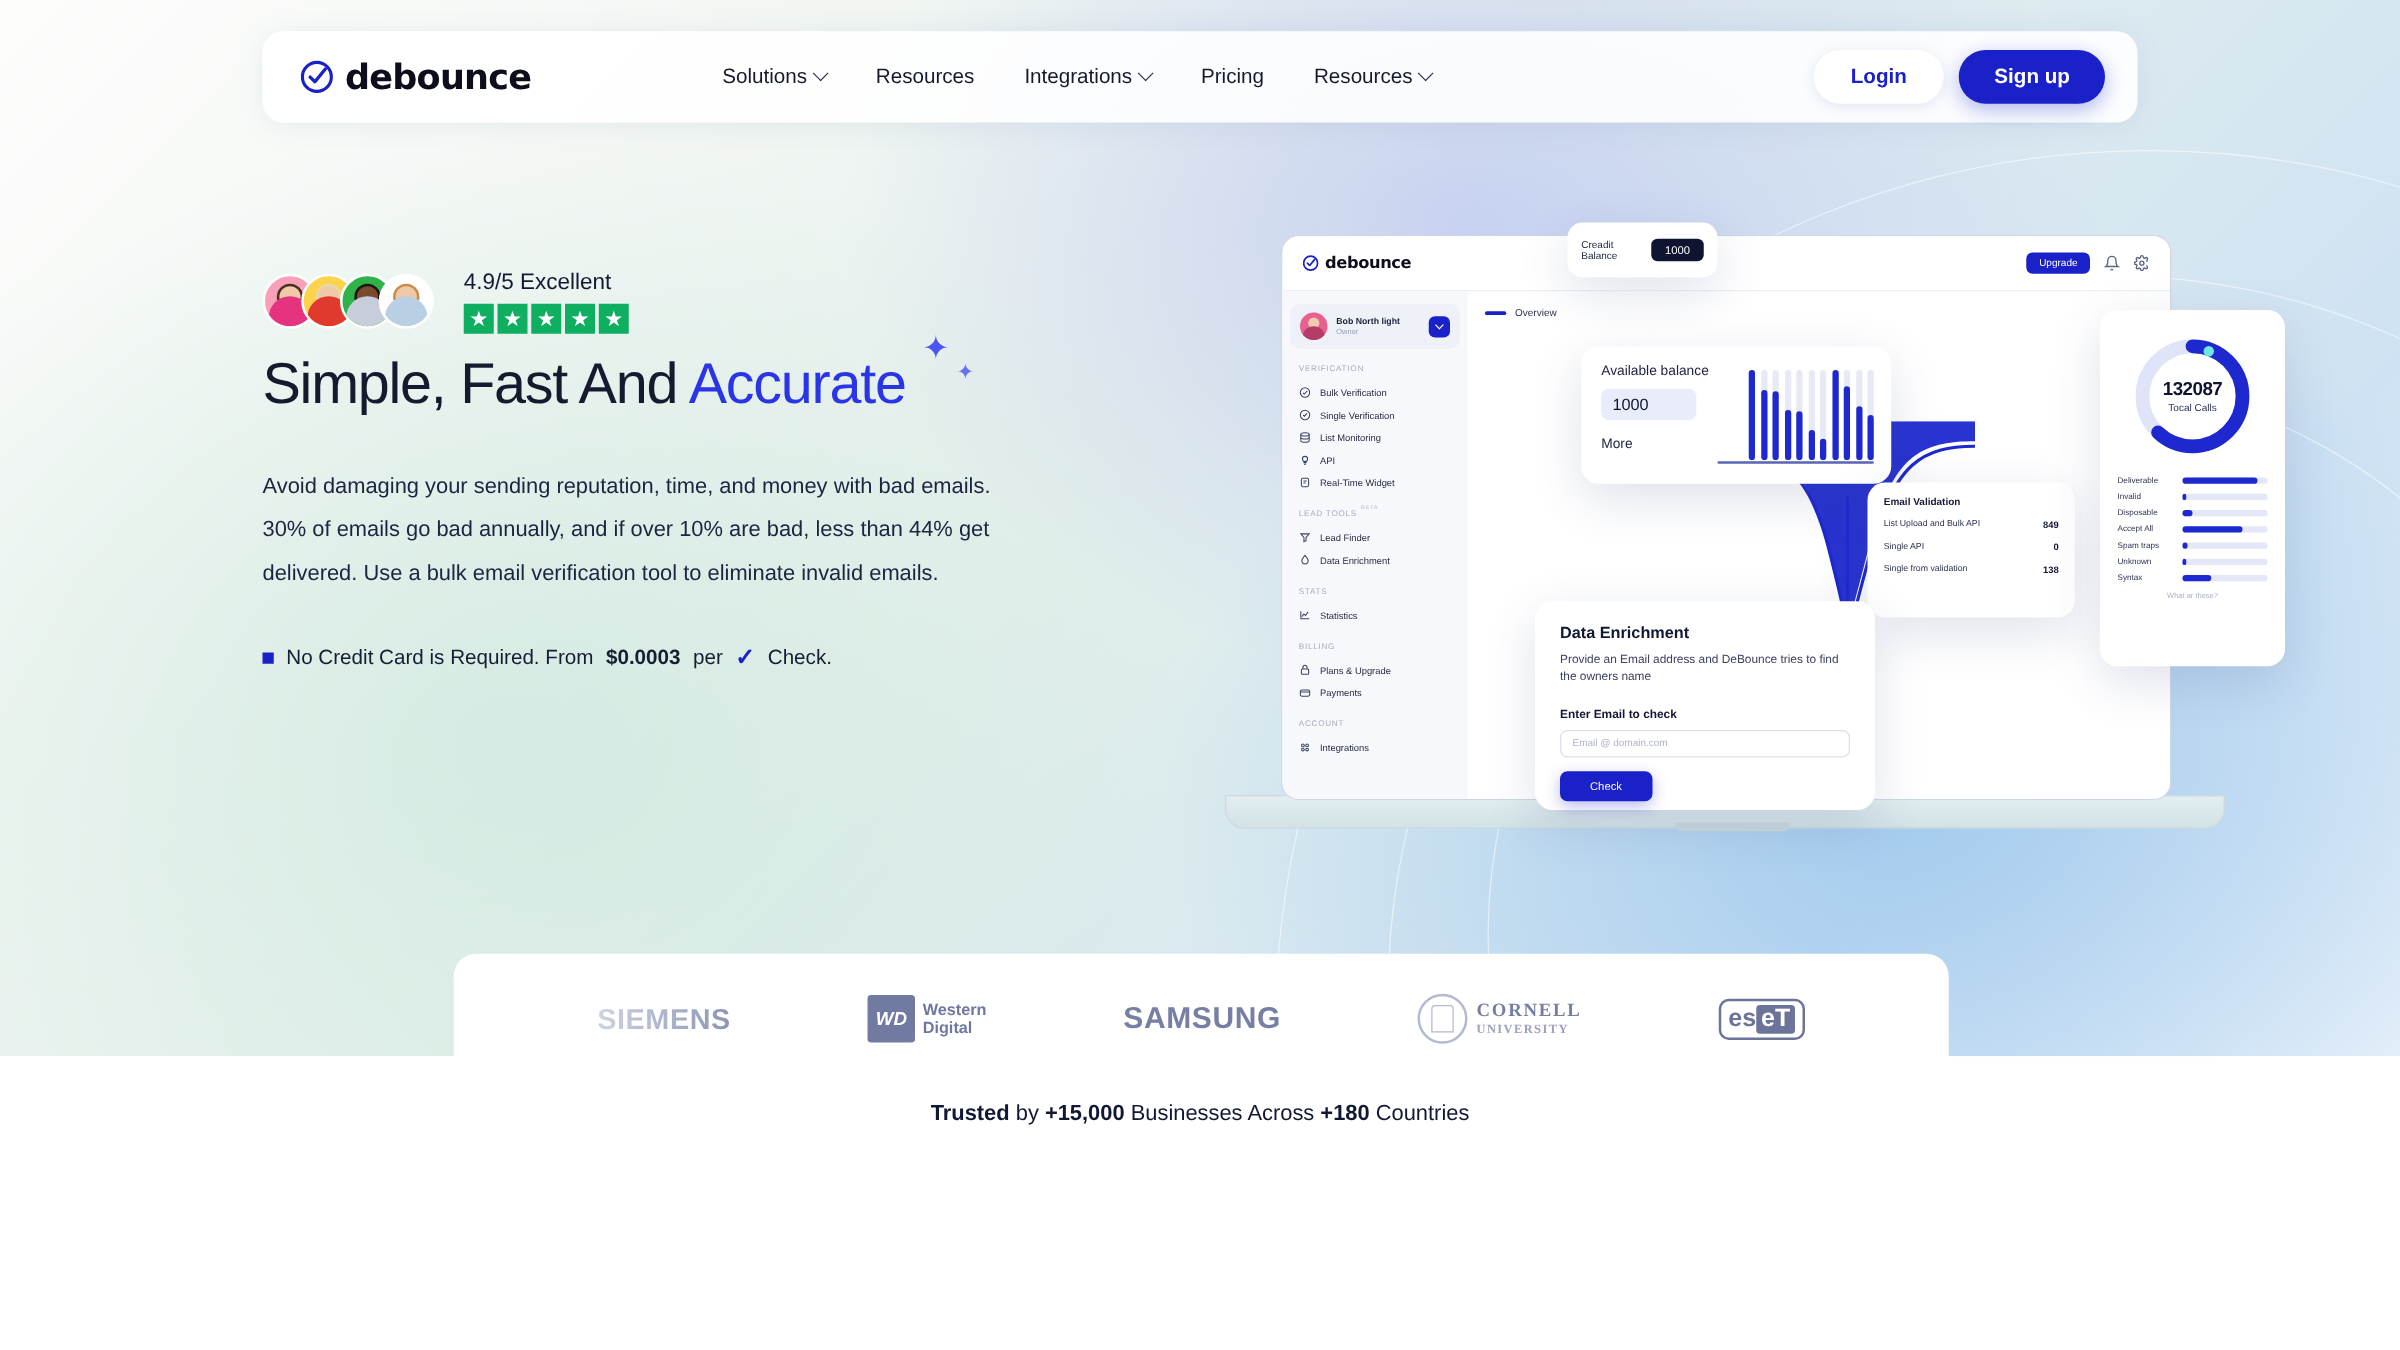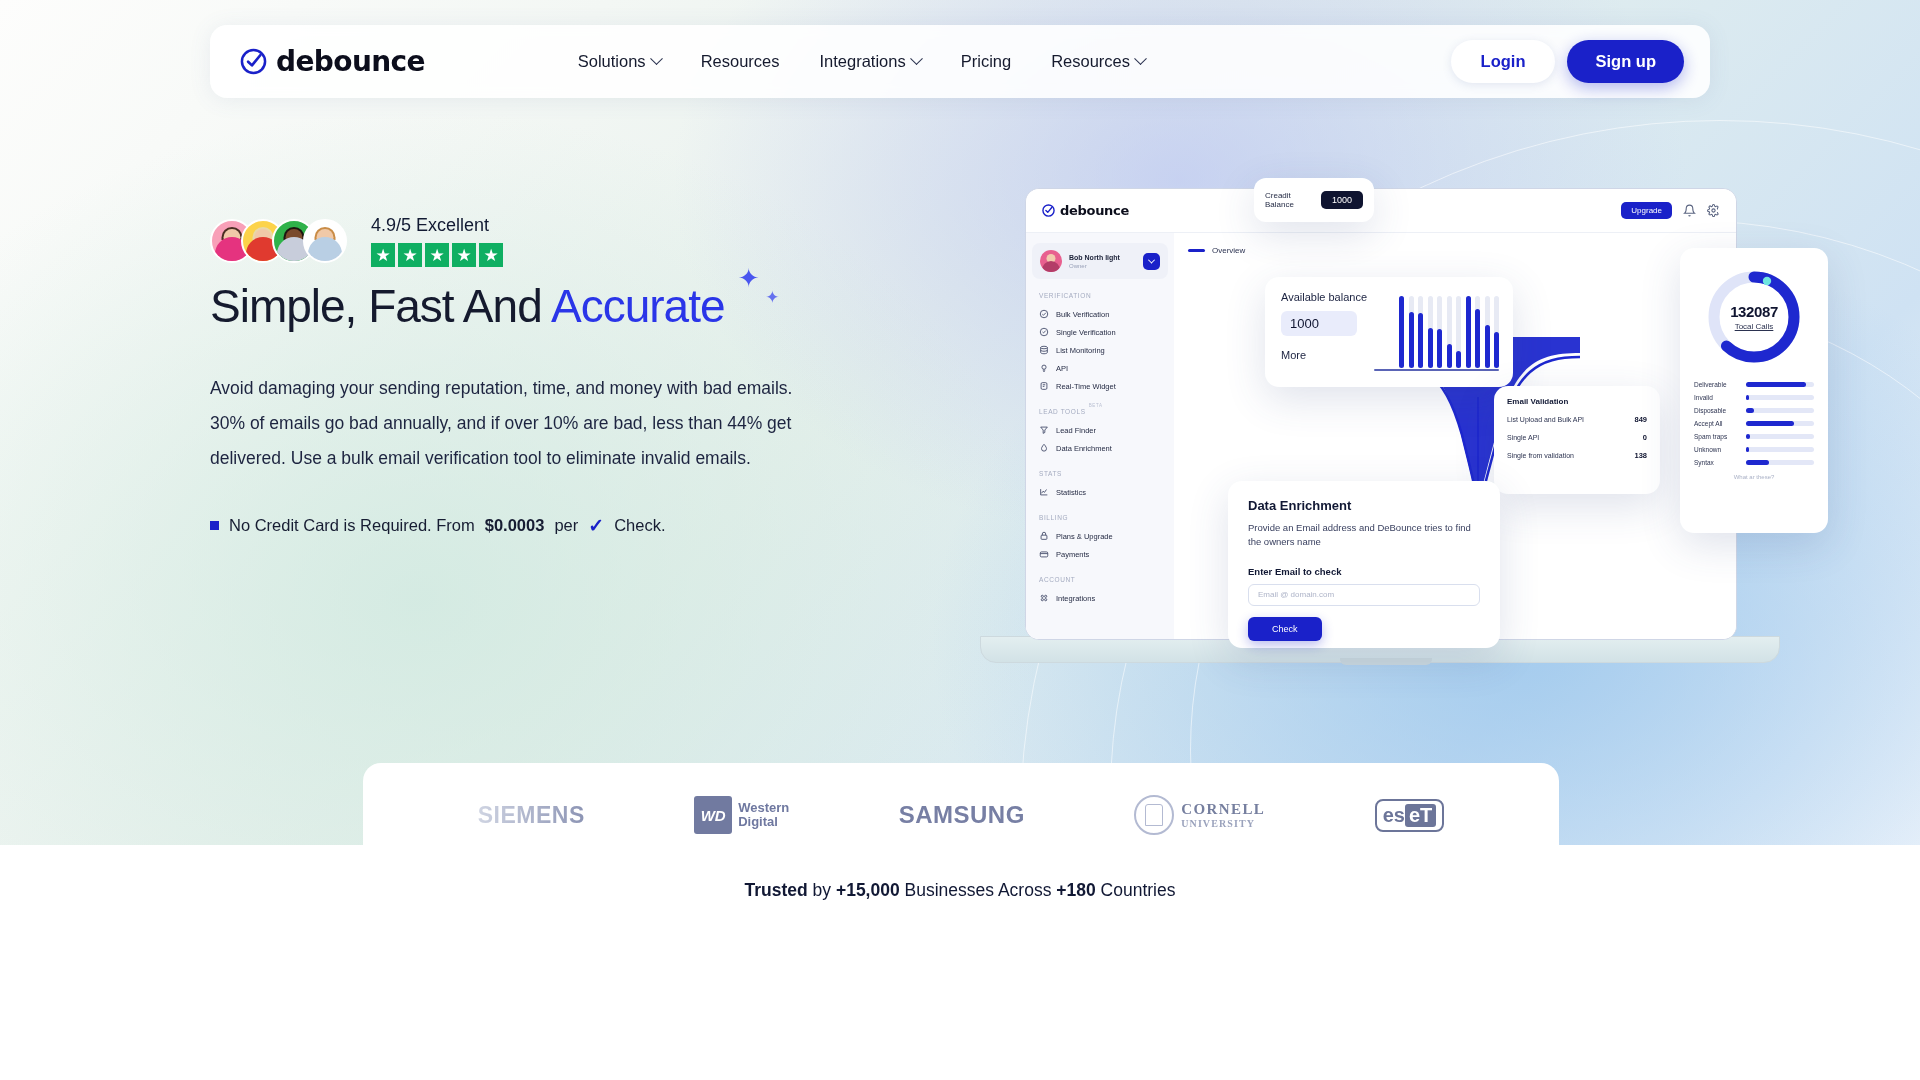--- a/index.html
+++ b/index.html
@@ -194,21 +194,21 @@
   .ev-title{ font-size:8px; font-weight:700; color:#131a36; margin-bottom:9px; }
   .ev-row{ display:flex; align-items:center; margin-bottom:9px; }
   .ev-k{ font-size:7px; color:#2c3350; }
   .ev-v{ margin-left:auto; font-size:7.5px; font-weight:700; color:#0f1430; }
 
   .card-stats{ left:1680px; top:248px; width:148px; height:285px; padding:15px 14px 10px; }
   .donut-wrap{ position:relative; width:100px; height:100px; margin:4px auto 0; }
   .donut-center{ position:absolute; inset:0; display:flex; flex-direction:column;
                  align-items:center; justify-content:center; }
   .donut-num{ font-size:15px; font-weight:700; color:#0f1430; letter-spacing:-.4px; }
-  .donut-cap{ font-size:8px; color:#2b3250; margin-top:2px;text-decoration:underline; }
+  .donut-cap{ font-size:8px; color:#2b3250; margin-top:2px; }
   .stat-list{ margin-top:14px; }
   .stat-row{ display:flex; align-items:center; margin-bottom:6px; }
   .stat-name{ font-size:6.5px; color:#2c3350; width:52px; flex:none; }
   .stat-track{ flex:1; height:5px; background:#e3e7f7; border-radius:3px; position:relative; }
   .stat-fill{ position:absolute; left:0; top:0; height:5px; background:#1e28cf; border-radius:3px; }
   .stat-foot{ text-align:center; font-size:6px; color:#aab1c6; margin-top:8px; cursor:pointer; }
 
   .card-enrich{ left:1228px; top:481px; width:272px; height:167px; padding:17px 20px; }
   .en-title{ font-size:13px; font-weight:700; color:#111834; }
   .en-desc{ font-size:9.5px; color:#3a4160; line-height:1.5; margin-top:8px; }

